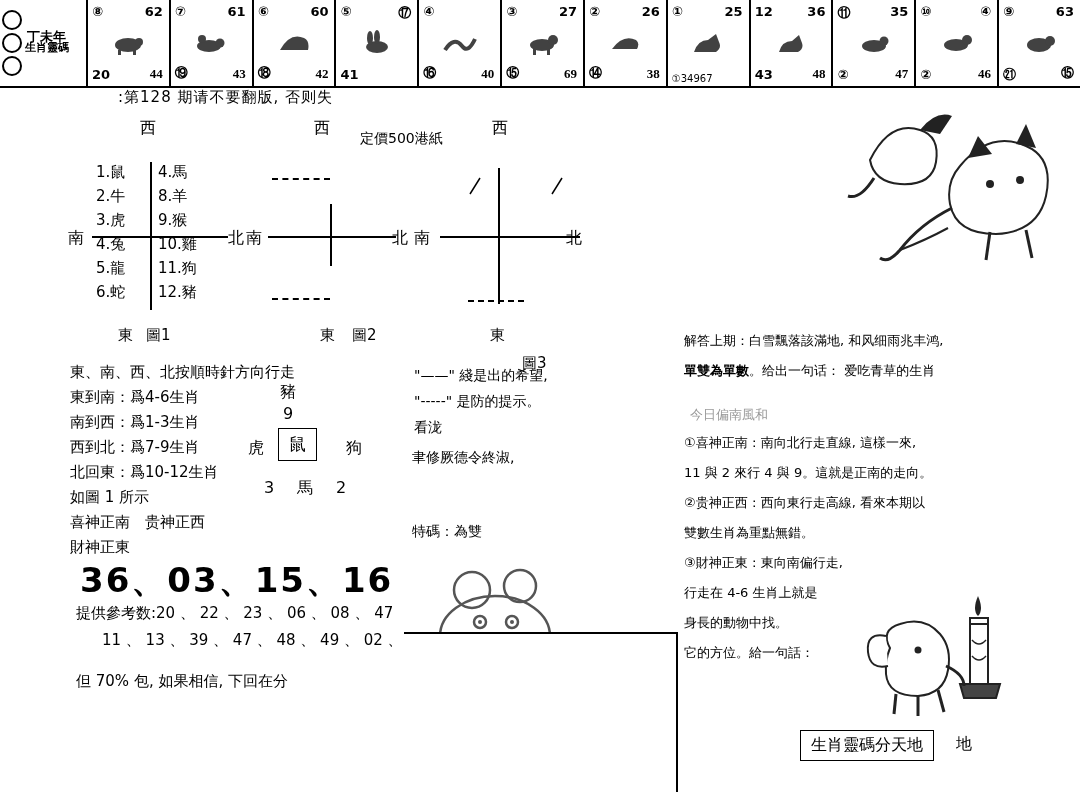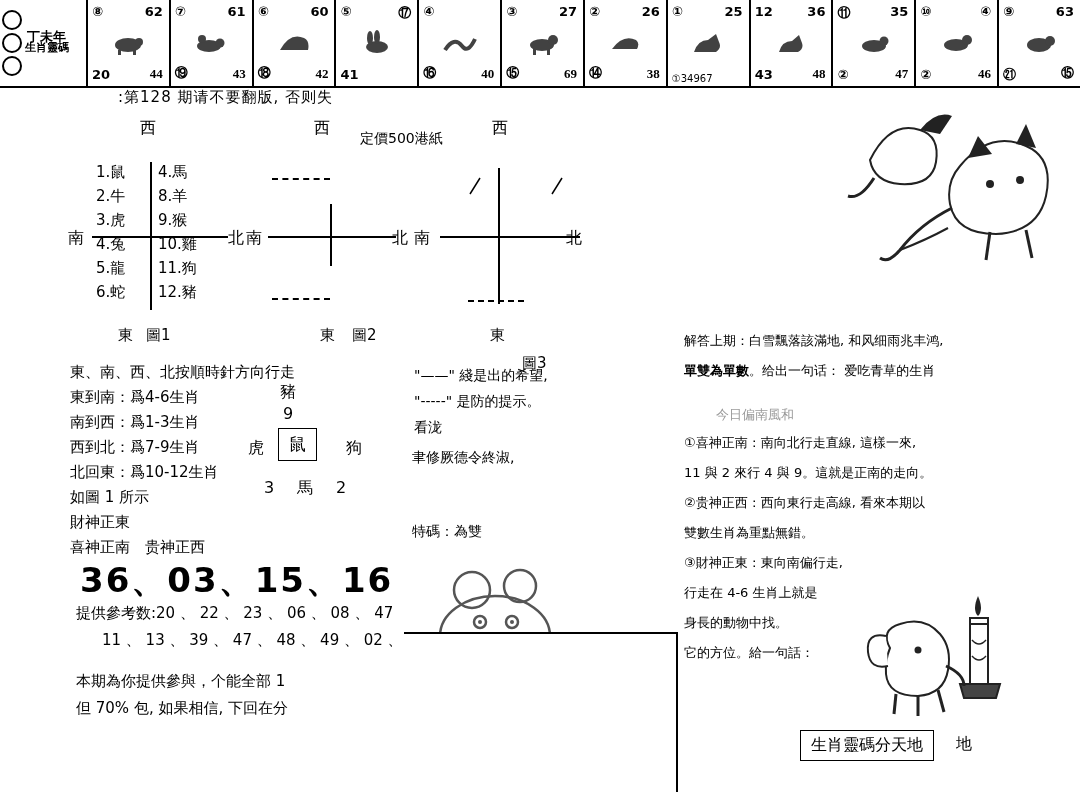--- a/index.html
+++ b/index.html
@@ -342,22 +342,22 @@
     <line x1="100" y1="18" x2="110" y2="2" stroke="#000" stroke-width="1.5"></line>
   </svg>
 
   <div class="ltext" style="left:70px;top:360px;">
     <div class="ln">東、南、西、北按順時針方向行走</div>
     <div class="ln">東到南：爲4-6生肖</div>
     <div class="ln">南到西：爲1-3生肖</div>
     <div class="ln">西到北：爲7-9生肖</div>
     <div class="ln">北回東：爲10-12生肖</div>
     <div class="ln">如圖 1 所示</div>
+    <div class="ln">喜神正南　贵神正西</div>
     <div class="ln">財神正東</div>
-    <div class="ln">喜神正南　贵神正西</div>
   </div>
 
   <div class="mid-notes" style="left:414px;top:362px;">
     <div>"——" 綫是出的希望,</div>
     <div>"-----" 是防的提示。</div>
     <div>看泷</div>
   </div>
   <div class="mid-notes" style="left:412px;top:444px;">聿修厥德令終淑,</div>
 
   <div class="zhu" style="left:268px;top:382px;width:40px;">豬</div>
@@ -370,21 +370,20 @@
   <div class="zhu" style="left:326px;top:478px;width:30px;">2</div>
 
   <div class="mid-notes" style="left:412px;top:518px;">特碼：為雙</div>
 
   <div class="bignums">36、03、15、16</div>
   <div class="refnums">
     <div><span>提供參考数:</span><span>20 、 22 、 23 、 06 、 08 、 47</span></div>
     <div style="padding-left:26px;">11 、 13 、 39 、 47 、 48 、 49 、 02 、 18</div>
   </div>
   <div class="bottomtext">
-    <div>本期為你提供參與，个能全部 1</div>
     <div>但 70% 包, 如果相信, 下回在分</div>
   </div>
 
   <svg class="draw" style="left:400px;top:556px;width:200px;height:130px;" viewBox="0 0 200 130">
     <ellipse cx="95" cy="80" rx="55" ry="40" fill="none" stroke="#555" stroke-width="2.5"></ellipse>
     <circle cx="72" cy="34" r="18" fill="none" stroke="#555" stroke-width="2.5"></circle>
     <circle cx="120" cy="30" r="16" fill="none" stroke="#555" stroke-width="2.5"></circle>
     <circle cx="80" cy="66" r="6" fill="none" stroke="#555" stroke-width="2.5"></circle>
     <circle cx="112" cy="66" r="6" fill="none" stroke="#555" stroke-width="2.5"></circle>
     <circle cx="80" cy="66" r="2" fill="#555"></circle>
@@ -407,21 +406,21 @@
     <path d="M60 150 Q86 140 108 128" stroke="#222" stroke-width="2" fill="none"></path>
     <path d="M150 132 L146 160" stroke="#222" stroke-width="3"></path>
     <path d="M186 130 L192 158" stroke="#222" stroke-width="3"></path>
   </svg>
 
   <div class="rtext" style="left:684px;top:326px;">
     <div class="ln"><span>解答上期：</span><span>白雪飄落該滿地, 和风细雨兆丰鸿,</span></div>
     <div class="ln"><b>單雙為單數</b><span>。给出一句话： 爱吃青草的生肖</span></div>
   </div>
 
-  <div class="rtext faded" style="left:690px;top:400px;margin-left:26px;">今日偏南風和</div>
+  <div class="rtext faded" style="left:690px;top:400px;">今日偏南風和</div>
 
   <div class="rtext" style="left:684px;top:428px;">
     <div class="ln">①喜神正南：南向北行走直線, 這樣一來,</div>
     <div class="ln">11 與 2 來行 4 與 9。這就是正南的走向。</div>
   </div>
 
   <div class="rtext" style="left:684px;top:488px;">
     <div class="ln">②贵神正西：西向東行走高線, 看來本期以</div>
     <div class="ln">雙數生肖為重點無錯。</div>
   </div>

